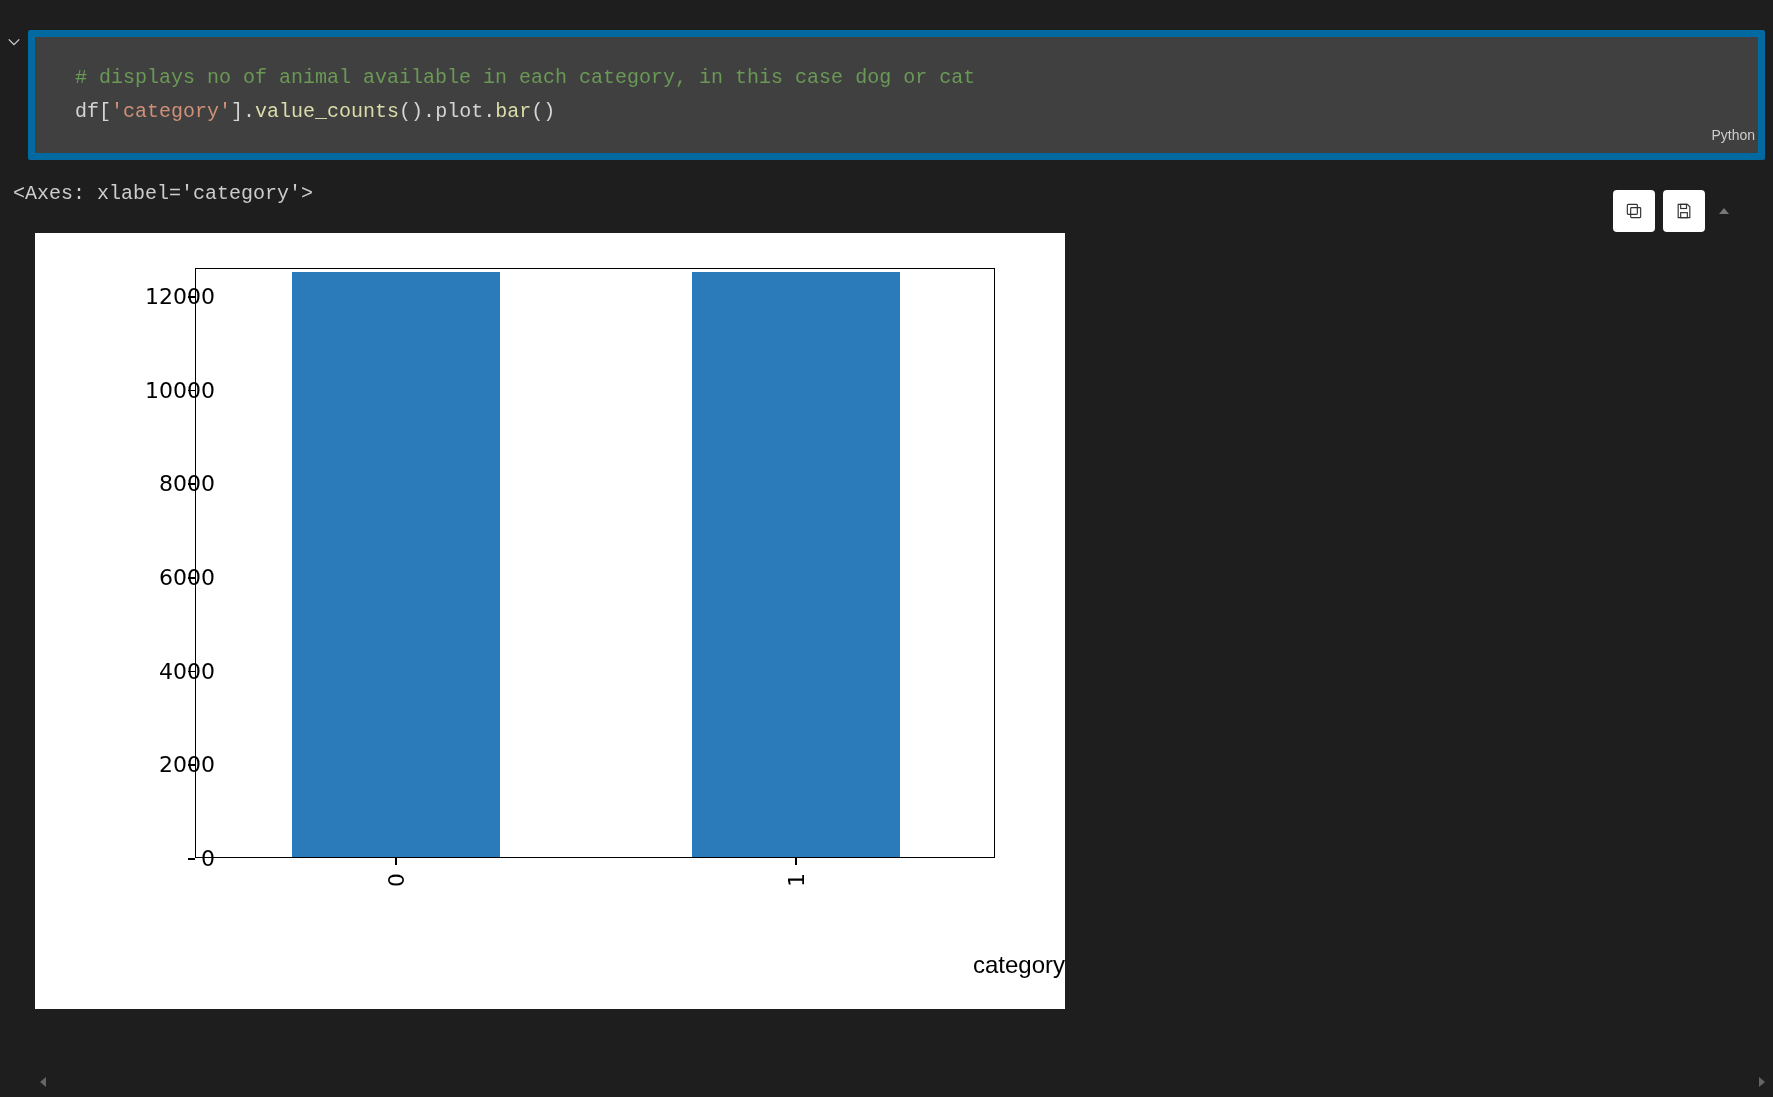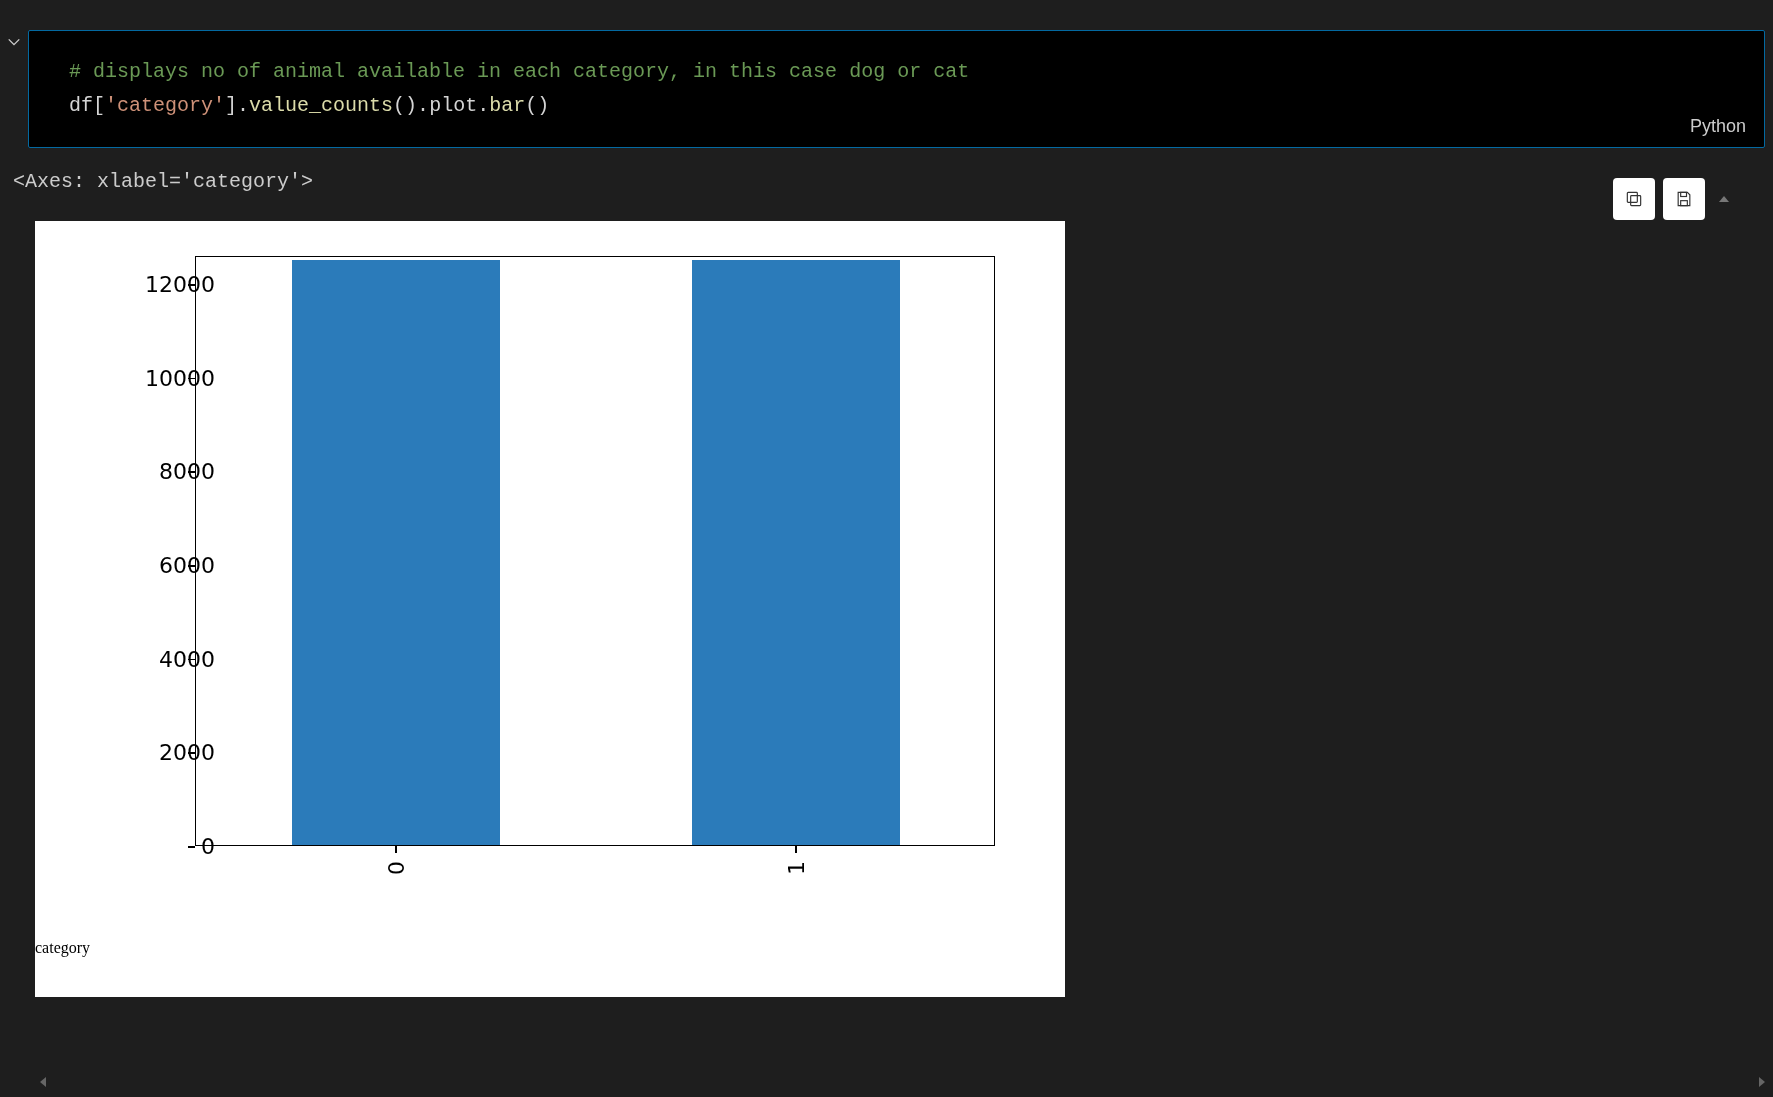--- a/index.html
+++ b/index.html
@@ -25,43 +25,43 @@
       justify-content: center;
     }
     .chevron-down {
       width: 14px;
       height: 14px;
       color: #cccccc;
     }
     .code-cell {
       margin-left: 28px;
       margin-right: 8px;
-      background: #000000;
-      border: 1px solid #0369a1;
+      background: #404040;
+      border: 7px solid #0369a1;
       border-radius: 2px;
       padding: 24px 40px 24px 40px;
       position: relative;
     }
     .code-pre {
       font-family: Consolas, "Courier New", monospace;
       font-size: 20px;
       line-height: 1.7;
       white-space: pre;
       color: #d4d4d4;
     }
     .tok-comment { color: #6a9955; }
     .tok-ident   { color: #d4d4d4; }
     .tok-string  { color: #ce9178; }
     .tok-punc    { color: #d4d4d4; }
     .tok-method  { color: #dcdcaa; }
     .kernel-lang {
       position: absolute;
-      right: 18px;
+      right: 3px;
       bottom: 10px;
-      font-size: 18px;
+      font-size: 14px;
       color: #cccccc;
     }
     .output-area {
       margin-left: 11px;
       padding: 22px 0 0 0;
       width: 1738px;
       position: relative;
     }
     .output-text {
       font-family: Consolas, "Courier New", monospace;
@@ -147,23 +147,23 @@
       position: absolute;
       top: 625px;
       height: 7px;
       width: 1.5px;
       background: #000;
     }
     .xlabel {
       position: absolute;
       top: 718px;
       width: 100%;
-      text-align: left;
-      font-family: Liberation Serif, serif;
-      font-size: 16px;
+      text-align: right;
+      font-family: Liberation Sans, sans-serif;
+      font-size: 24px;
       color: #000;
     }
     .scrollbar-caret-left {
       position: absolute;
       left: 40px;
       bottom: 10px;
       width: 0; height: 0;
       border-top: 5px solid transparent;
       border-bottom: 5px solid transparent;
       border-right: 6px solid #666;

